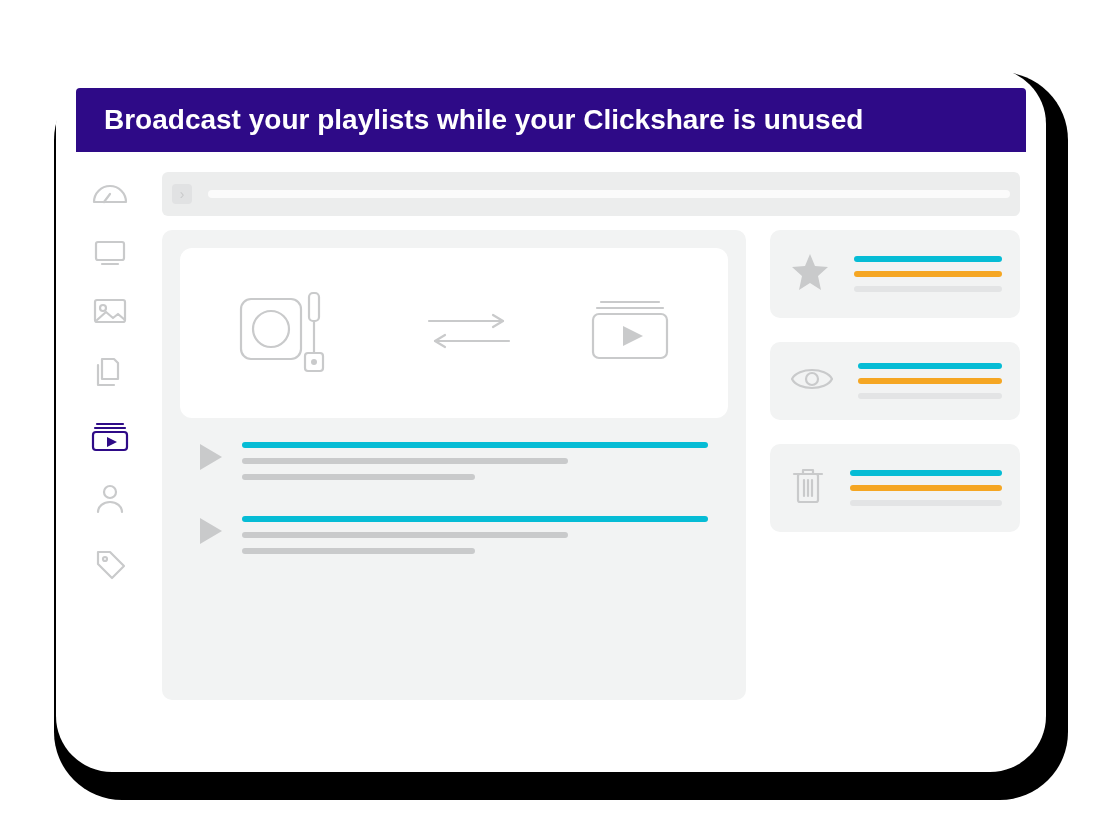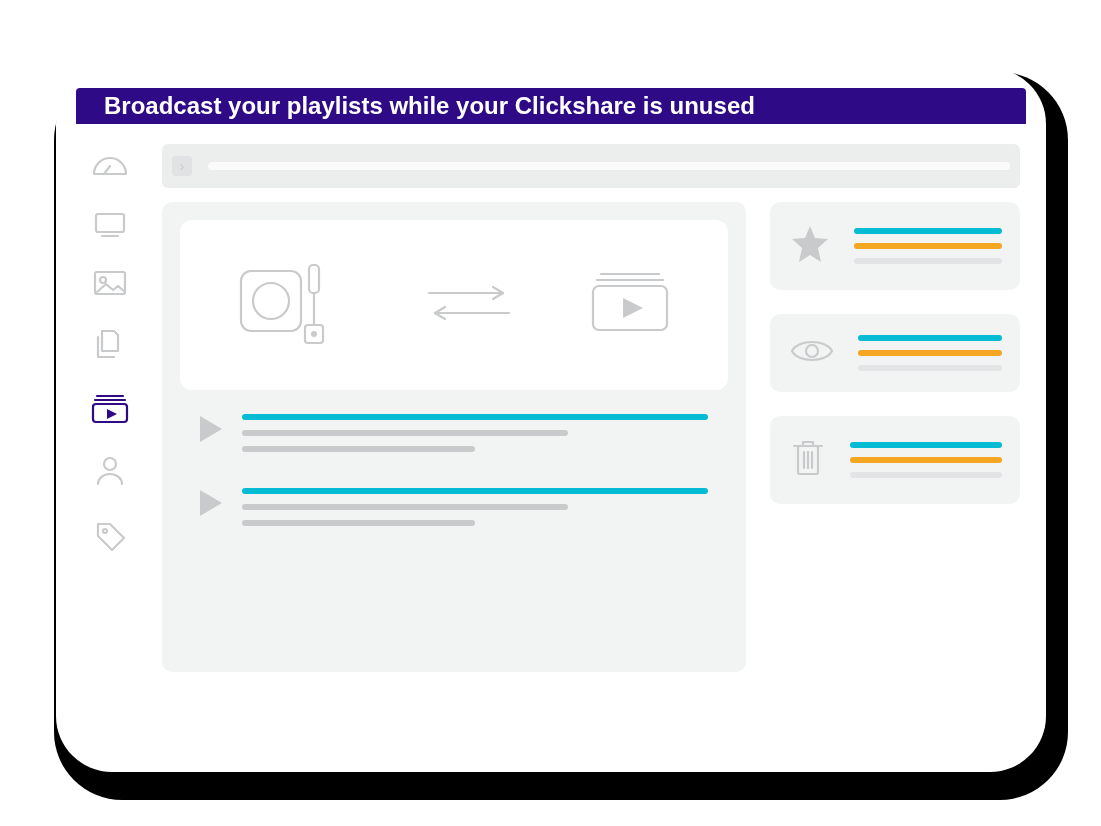--- a/index.html
+++ b/index.html
@@ -18,22 +18,22 @@
     height: 704px;
     background: #fff;
     border-radius: 56px;
     box-shadow: 10px 16px 0 12px #000;
     overflow: hidden;
   }
   .header {
     background: #2e0a87;
     color: #fff;
     font-weight: 800;
-    font-size: 24px;
-    padding: 4px 28px;
+    font-size: 28px;
+    padding: 16px 28px;
     margin: 20px;
     border-radius: 4px 4px 0 0;
   }
   .body {
     display: flex;
     padding: 0 26px 26px 26px;
     gap: 24px;
     height: 580px;
   }
   .sidebar {

